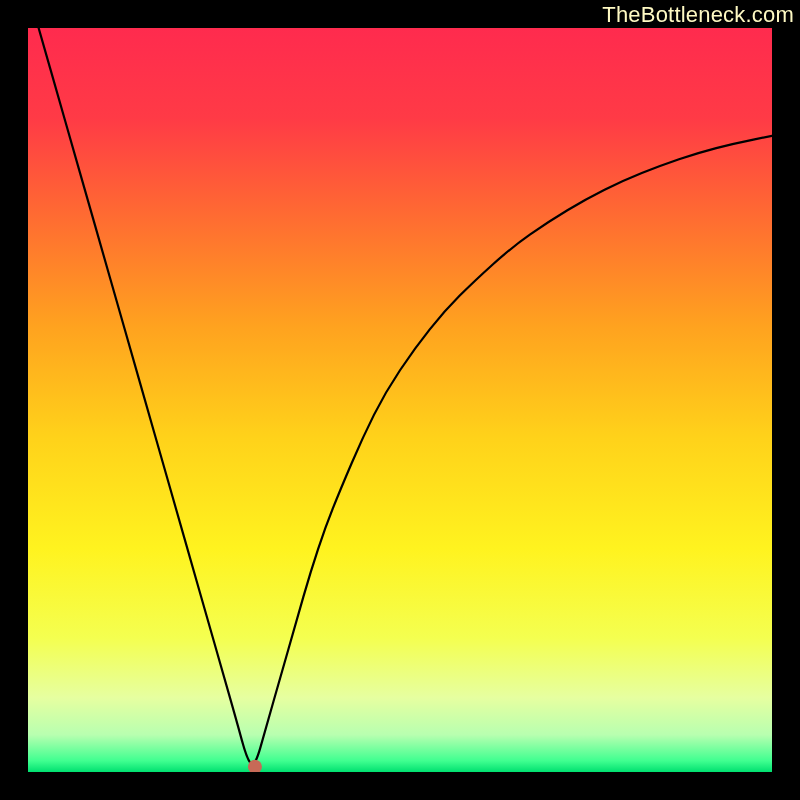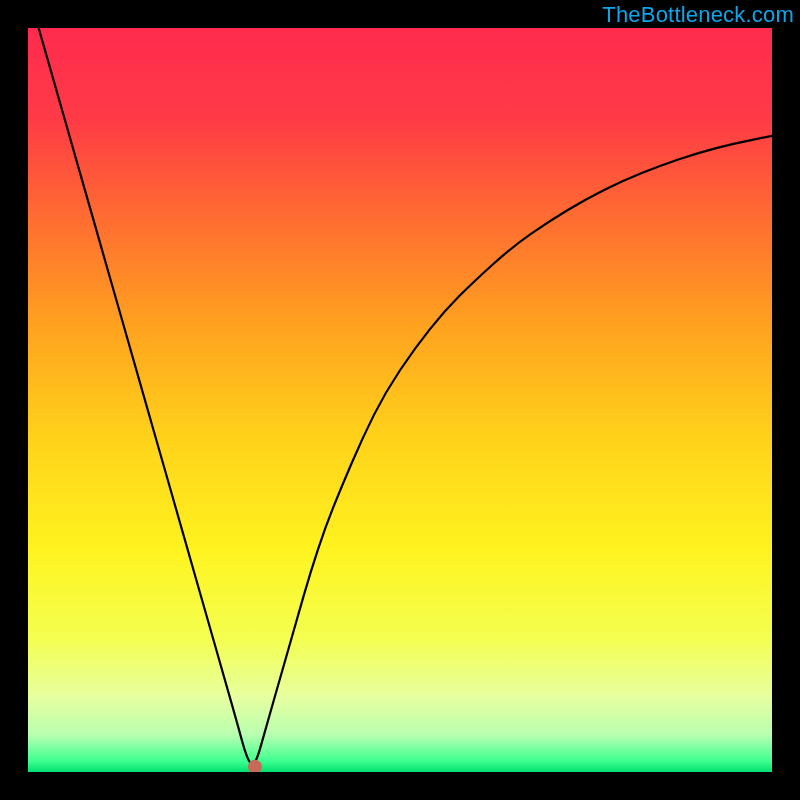--- a/index.html
+++ b/index.html
@@ -21,21 +21,21 @@
     position: absolute;
     left: 28px;
     top: 28px;
     width: 744px;
     height: 744px;
   }
   .watermark {
     position: absolute;
     top: 2px;
     right: 6px;
-    color: #0ea5e9;
+    color: #fef9c3;
     font-size: 22px;
     font-weight: 500;
     letter-spacing: 0.2px;
     user-select: none;
     text-align: center;
   }
   svg { display: block; }
 </style>
 </head>
 <body>

